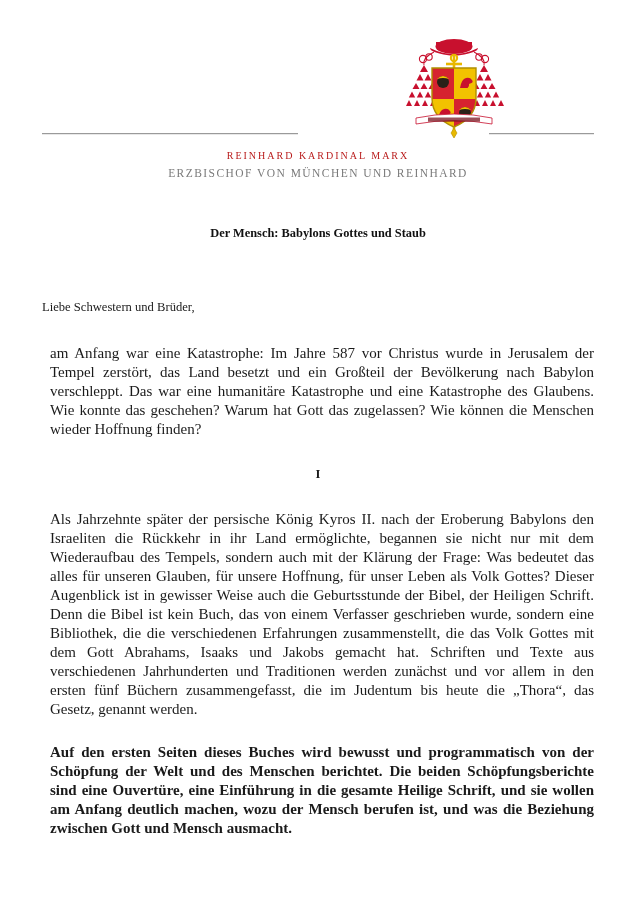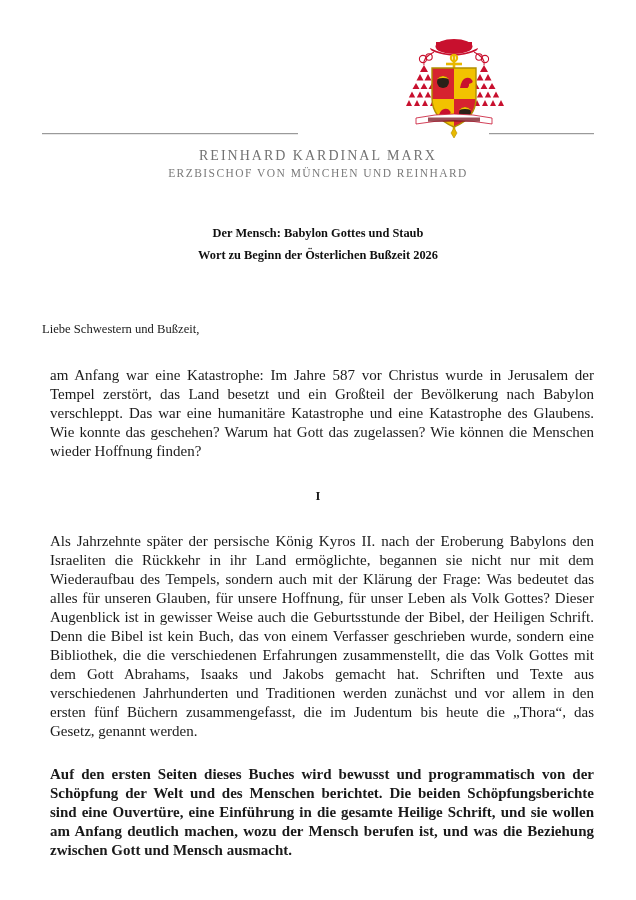--- a/index.html
+++ b/index.html
@@ -51,23 +51,23 @@
 
   .namebar {
     position: absolute;
     left: 0;
     top: 146px;
     width: 636px;
     text-align: center;
   }
   .name-line1 {
     font-family: "Liberation Serif", "DejaVu Serif", serif;
-    font-size: 14px;
+    font-size: 10px;
     letter-spacing: 2.0px;
-    color: #737373;
+    color: #b91c1c;
     line-height: 19px;
     white-space: nowrap;
   }
   .name-line2 {
     font-family: "Liberation Serif", "DejaVu Serif", serif;
     font-size: 11.5px;
     letter-spacing: 1.45px;
     color: #7a7a7a;
     line-height: 17px;
     white-space: nowrap;
@@ -217,25 +217,24 @@
 
     <div class="namebar">
       <div class="name-line1">REINHARD KARDINAL MARX</div>
       <div class="name-line2">ERZBISCHOF VON MÜNCHEN UND REINHARD</div>
     </div>
   </div>
 
   <div class="content">
 
     <div class="title-block">
-      <div class="title-line">Der Mensch: Babylon Gottes und Staub</div>
-      <div class="title-line">Wort zu Beginn der Österlichen Bußzeit 2026</div>
+      <div class="title-line">Der Mensch: Babylons Gottes und Staub</div>
     </div>
 
-    <p class="salutation">Liebe Schwestern und Bußzeit,</p>
+    <p class="salutation">Liebe Schwestern und Brüder,</p>
 
     <p class="para">am Anfang war eine Katastrophe: Im Jahre 587 vor Christus wurde in Jerusalem der Tempel zerstört, das Land besetzt und ein Großteil der Bevölkerung nach Babylon verschleppt. Das war eine humanitäre Katastrophe und eine Katastrophe des Glaubens. Wie konnte das geschehen? Warum hat Gott das zugelassen? Wie können die Menschen wieder Hoffnung finden?</p>
 
     <div class="section-mark">I</div>
 
     <p class="para">Als Jahrzehnte später der persische König Kyros II. nach der Eroberung Babylons den Israeliten die Rückkehr in ihr Land ermöglichte, begannen sie nicht nur mit dem Wiederaufbau des Tempels, sondern auch mit der Klärung der Frage: Was bedeutet das alles für unseren Glauben, für unsere Hoffnung, für unser Leben als Volk Gottes? Dieser Augenblick ist in gewisser Weise auch die Geburtsstunde der Bibel, der Heiligen Schrift. Denn die Bibel ist  kein Buch, das von einem Verfasser geschrieben wurde, sondern eine Bibliothek, die die verschiedenen Erfahrungen zusammenstellt, die das Volk Gottes mit dem Gott Abrahams, Isaaks und Jakobs gemacht hat. Schriften und Texte aus verschiedenen Jahrhunderten und Traditionen werden zunächst und vor allem in den ersten fünf Büchern zusammengefasst, die im Judentum bis heute die „Thora“, das Gesetz, genannt werden.</p>
 
     <p class="para">Auf den ersten Seiten dieses Buches wird bewusst und programmatisch von der Schöpfung der Welt und des Menschen berichtet. Die beiden Schöpfungsberichte sind eine Ouvertüre, eine Einführung in die gesamte Heilige Schrift, und sie wollen am Anfang deutlich machen, wozu der Mensch berufen ist, und was die Beziehung zwischen Gott und Mensch ausmacht.</p>
 
   </div>

